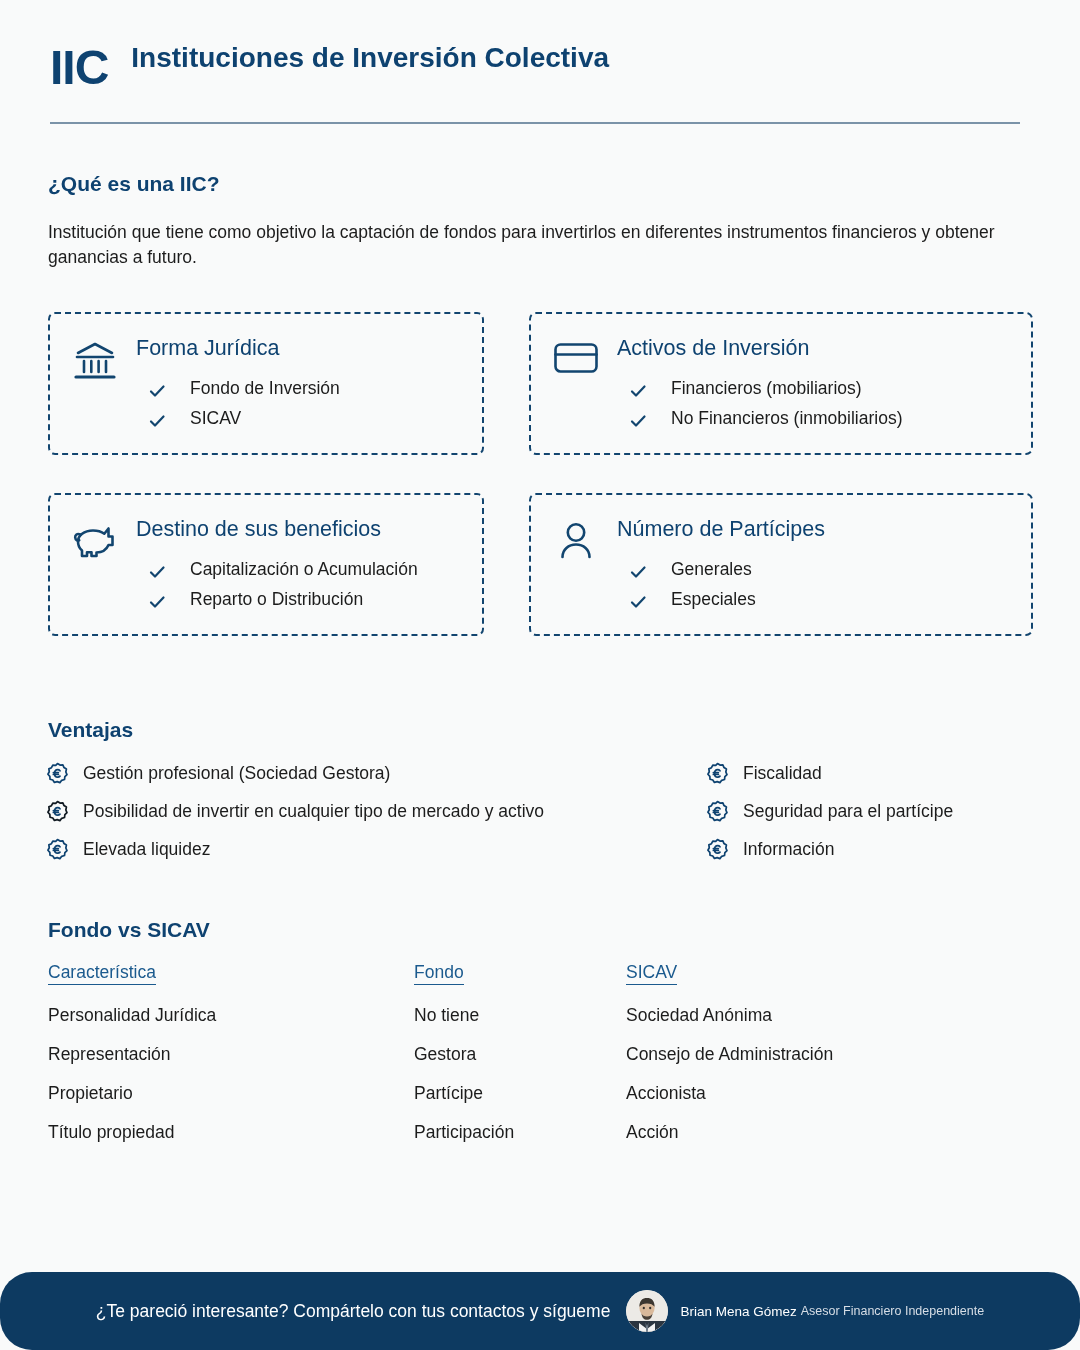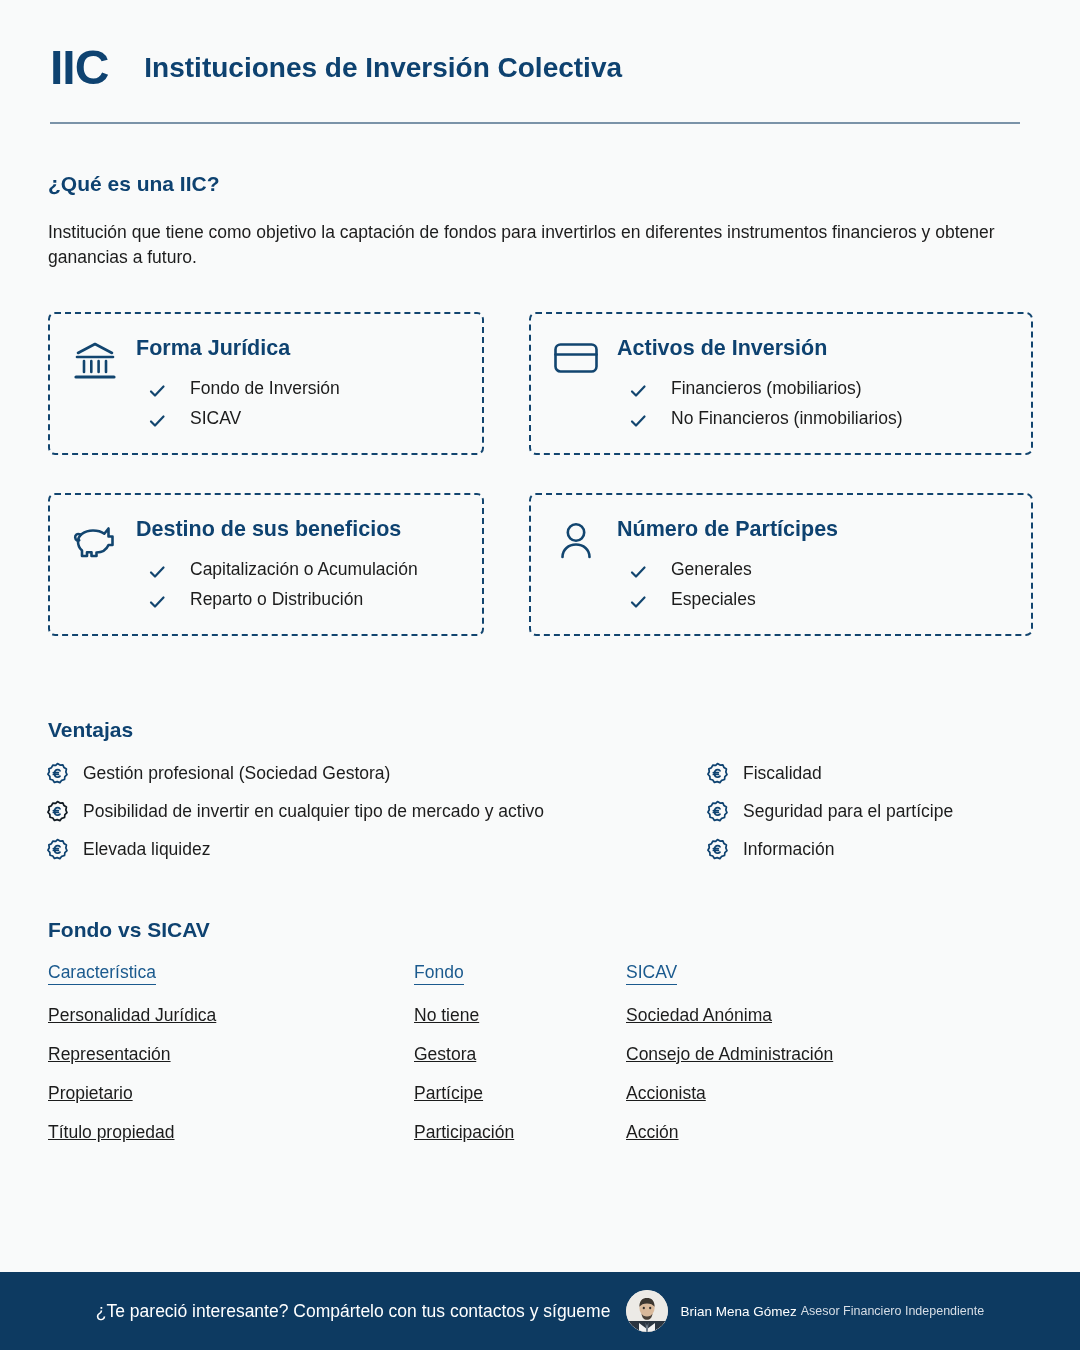--- a/index.html
+++ b/index.html
@@ -22,22 +22,22 @@
     background: #f9fafa;
   }
 
   
   .header {
     position: absolute;
     left: 50px;
     top: 44px;
     width: 980px;
     display: flex;
-    align-items: center;
-    gap: 36px;
+    align-items: flex-start;
+    gap: 23px;
   }
   .logo-iic {
     font-size: 48px;
     font-weight: bold;
     color: #0e4270;
     letter-spacing: -1px;
     line-height: 1;
   }
   .header-title {
     font-size: 28px;
@@ -104,21 +104,21 @@
     display: flex;
     justify-content: center;
     padding-top: 4px;
   }
   .card-body {
     flex: 1;
     padding-top: 0px;
   }
   .card-title {
     font-size: 21.5px;
-    font-weight: bold;
+    font-weight: normal;
     color: #0e4270;
     line-height: 1.15;
     margin-bottom: 12px;
   }
   .card-list {
     list-style: none;
     margin: 0;
     padding: 0 0 0 12px;
   }
   .card-list li {
@@ -194,35 +194,35 @@
   }
   .cmp-table th span {
     border-bottom: 1.5px solid #1b5a8e;
     padding-bottom: 2px;
   }
   .cmp-table td {
     text-align: left;
     font-size: 17.5px;
     color: #1c1c1c;
     padding: 0 0 18px 0;
-    text-decoration: underline;
   }
 
   
   .footer {
     position: absolute;
     left: 0;
     bottom: 0;
     width: 1080px;
     height: 78px;
     background: #0d3a61;
     display: flex;
     align-items: center;
     justify-content: center;
     gap: 16px;
+    border-radius: 32px;
   }
   .footer-text {
     font-size: 17.5px;
     color: #ffffff;
   }
   .footer-person {
     display: flex;
     align-items: center;
     gap: 12px;
   }

